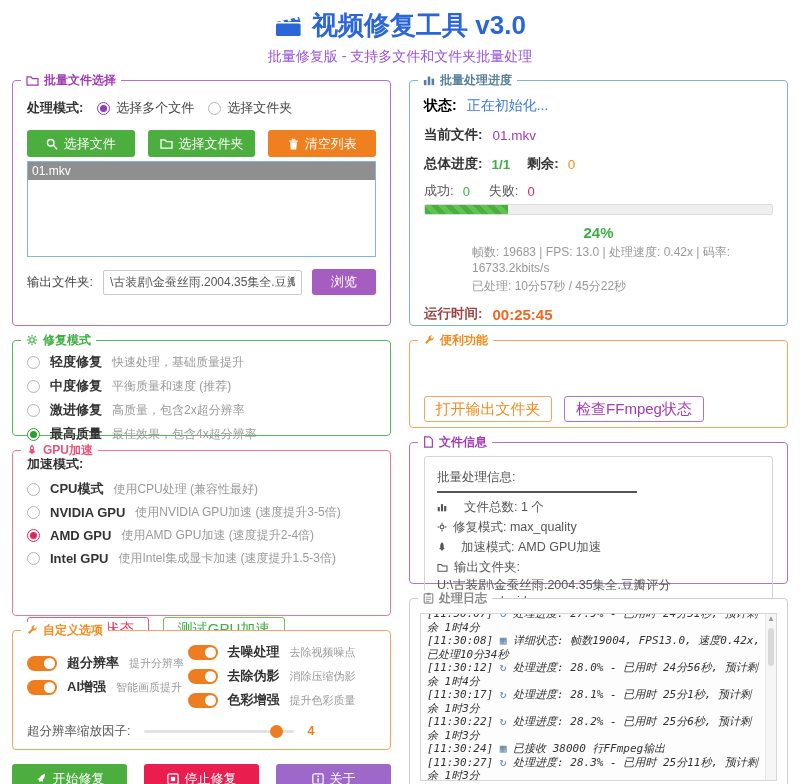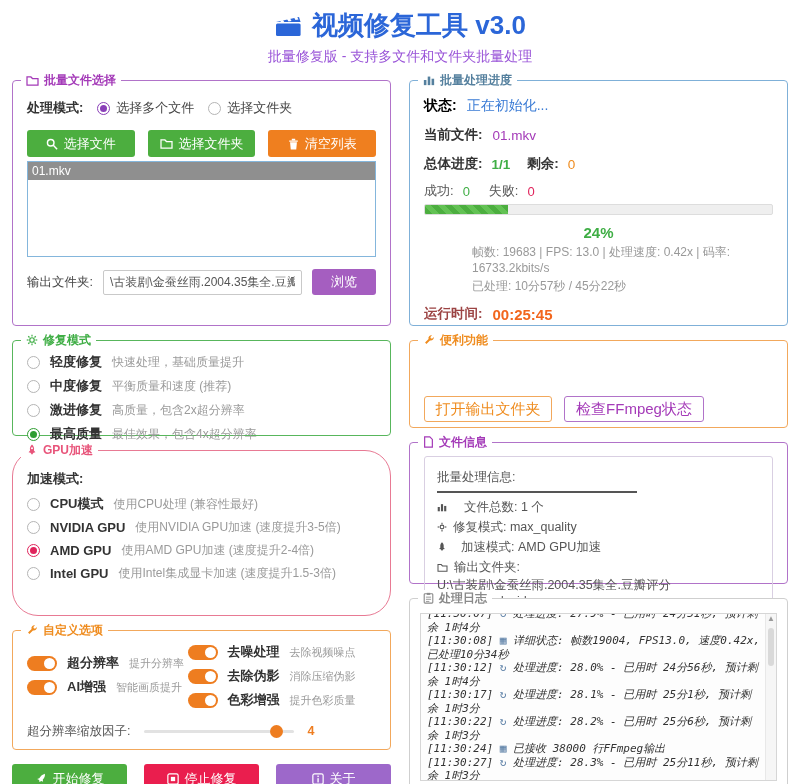--- a/index.html
+++ b/index.html
@@ -156,21 +156,21 @@
       <span class="opt-name">激进修复</span>
       <span class="opt-desc">高质量，包含2x超分辨率</span>
     </div>
     <div class="opt-row">
       <span class="rd sel sel-green"></span>
       <span class="opt-name">最高质量</span>
       <span class="opt-desc">最佳效果，包含4x超分辨率</span>
     </div>
   </div>
 
-  <div class="grp b-red" style="height:166px; padding-top:19px;border-radius:26px;">
+  <div class="grp b-red" style="height:166px; padding-top:4px;">
     <div class="grp-t t-red">
       <svg width="12" height="12" viewBox="0 0 14 14">
             <path fill="#e8547a" d="M7 0.5c2 1.7 3 4.3 2.2 7.2l1.8 2-2.2.6L7 12.5 5.2 10.3 3 9.7l1.8-2C4 4.8 5 2.2 7 .5z"></path>
             <circle cx="7" cy="5" r="1.2" fill="#fff"></circle>
           </svg>
       <span>GPU加速</span>
     </div>
     <div class="lbl-b" style="margin-bottom:7px">加速模式:</div>
     <div class="opt-row">
       <span class="rd"></span>

